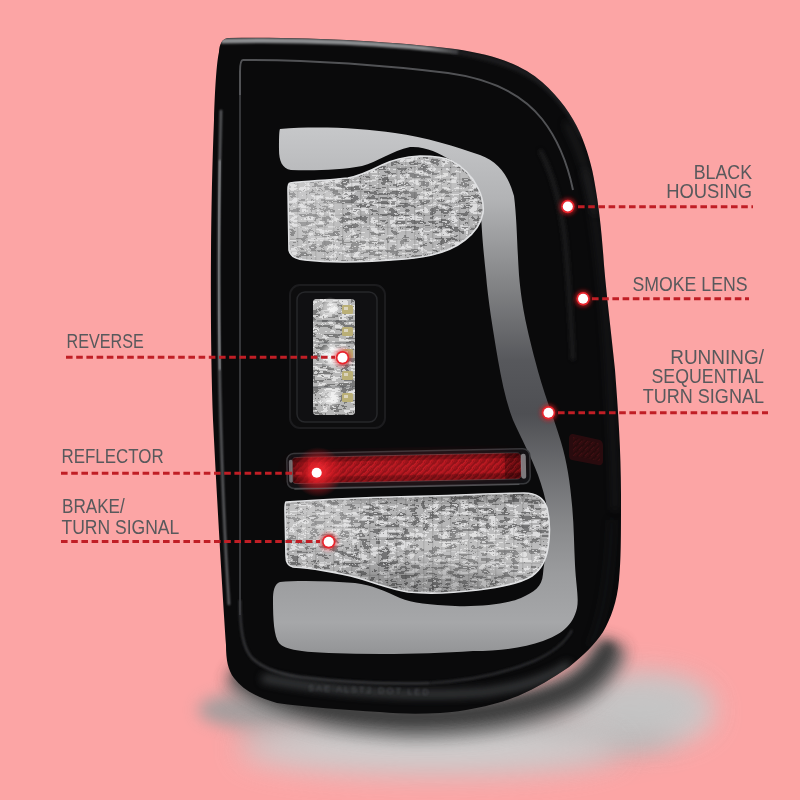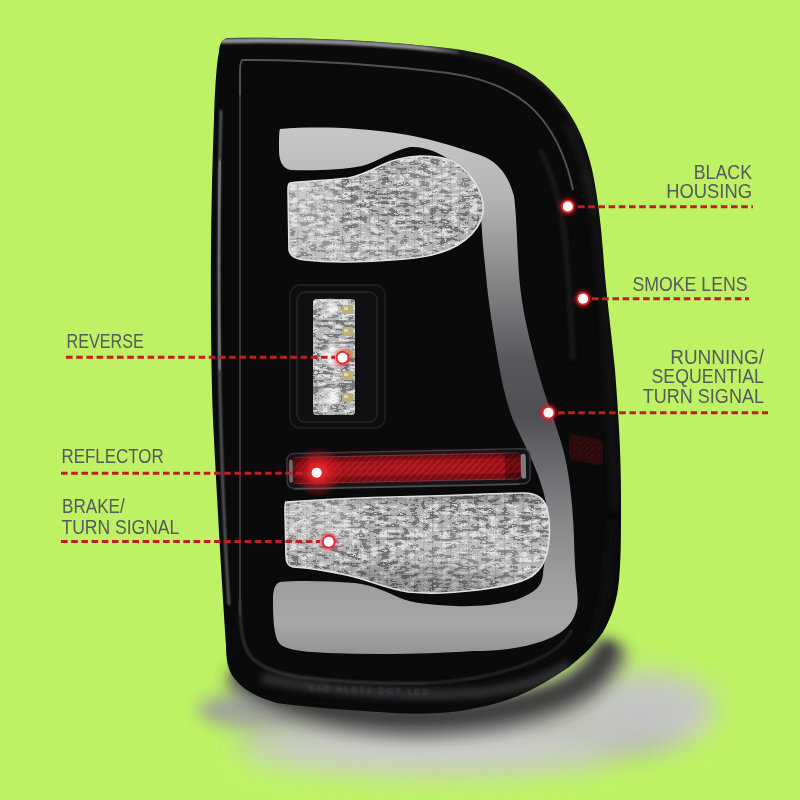--- a/index.html
+++ b/index.html
@@ -1,16 +1,16 @@
 <!DOCTYPE html>
 <html><head>
 <meta charset="utf-8">
 <style>
   html,body{margin:0;padding:0;background:#ffffff;}
-  #stage{position:relative;width:800px;height:800px;overflow:hidden;background:#bef264;
+  #stage{position:relative;width:800px;height:800px;overflow:hidden;background:#fca5a5;
          font-family:"Liberation Sans", sans-serif;}
   svg{position:absolute;left:0;top:0;}
 </style>
 </head>
 <body>
 <div id="stage">
 <svg width="800" height="800" viewBox="0 0 800 800">
 <defs>
   <filter id="lensTex" x="-2%" y="-2%" width="104%" height="104%">
     <feTurbulence type="fractalNoise" baseFrequency="0.1 0.24" numOctaves="4" seed="13" result="a"></feTurbulence>

